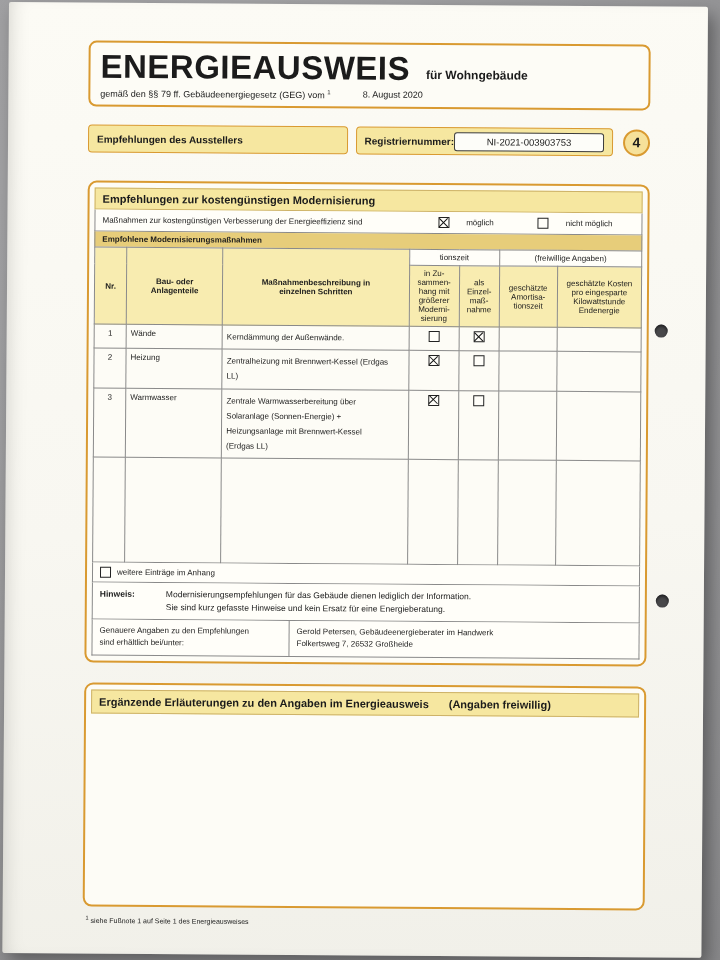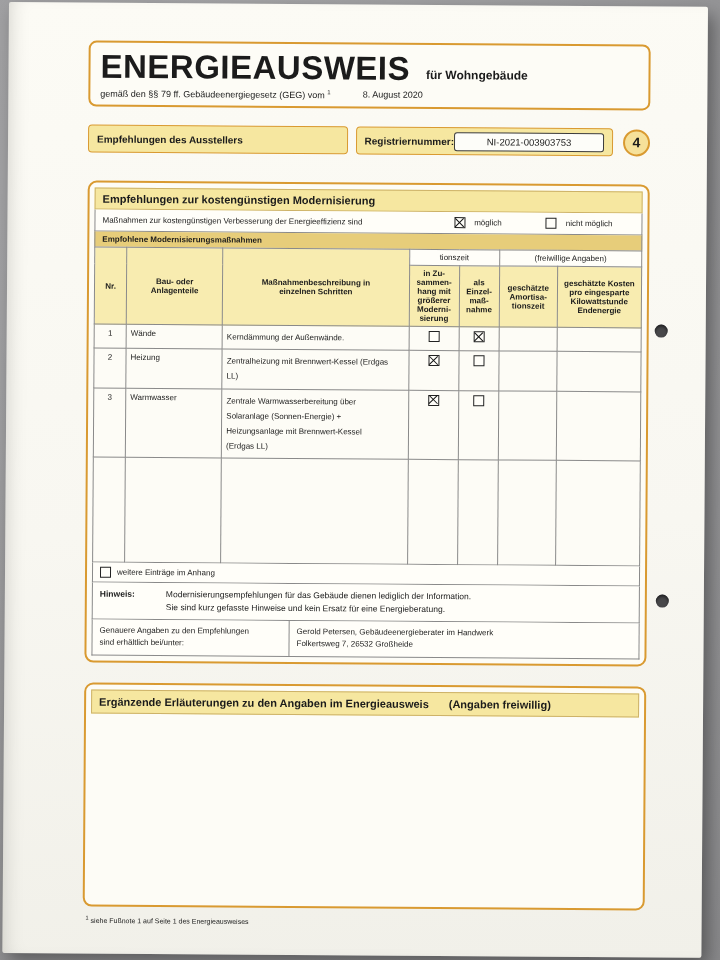--- a/index.html
+++ b/index.html
@@ -27,30 +27,30 @@
 
   .section-row{display:flex;align-items:center;margin-bottom:28px}
   .mini-box{background:#f6e7a0;border:1.5px solid #d99a31;border-radius:4px;padding:5px 8px;font-size:10px;display:flex;align-items:center;box-sizing:border-box;height:28px}
   .section-title{width:262px;font-weight:bold;margin-right:8px}
   .registry{flex:1;justify-content:space-between;font-weight:bold}
   .registry-value{background:#fdfdf9;border:1px solid #3c3c3c;border-radius:3px;padding:3px 10px;font-weight:normal;font-size:9.5px;min-width:128px;text-align:center}
   .page-circle{width:27px;height:27px;border:2px solid #d99a31;border-radius:50%;background:#f6e19a;font-weight:bold;font-size:14px;display:flex;align-items:center;justify-content:center;margin-left:10px;flex:none;box-sizing:border-box}
 
   .band-title{background:#f6e7a0;border:1px solid #cdb268;font-weight:bold;font-size:11px;padding:4px 7px}
   .measures-row{border:1px solid #8a8a8a;border-top:none;background:#fffef9;font-size:8px;display:flex;align-items:center;padding:5px 7px}
-  .cb-group{display:flex;align-items:center;gap:9px}
+  .cb-group{display:flex;align-items:center;gap:17px}
   .g1{margin-left:auto}
   .g2{margin-left:44px;margin-right:22px}
   .sub-band{background:#e7cd7a;border:1px solid #8a8a8a;border-top:none;border-bottom:none;font-weight:bold;font-size:8px;padding:3px 7px}
 
   table.measures{border-collapse:collapse;width:100%;table-layout:fixed;font-size:8px}
   .measures td,.measures th{border:1px solid #8a8a8a;padding:3px 4px;vertical-align:top;word-wrap:break-word}
   .measures thead th{background:#f8ecb0;text-align:center;vertical-align:middle;font-weight:bold}
   .measures thead th.group{background:#fffef9;font-weight:normal}
-  .measures thead th.sub{font-weight:bold}
+  .measures thead th.sub{font-weight:normal}
   .measures tbody td{padding:4px}
   .pre{white-space:pre-line}
   .desc{line-height:1.9}
   .center{text-align:center}
   td.checkcell{text-align:center;padding-top:7px}
   .filler td{height:96px}
 
   .cb{display:inline-block;width:9px;height:9px;border:1.2px solid #222;position:relative;background:#fffef9;flex:none}
   .cb.checked::before,.cb.checked::after{content:"";position:absolute;left:-1.5px;top:3.6px;width:12px;height:1.2px;background:#111}
   .cb.checked::before{transform:rotate(45deg)}

